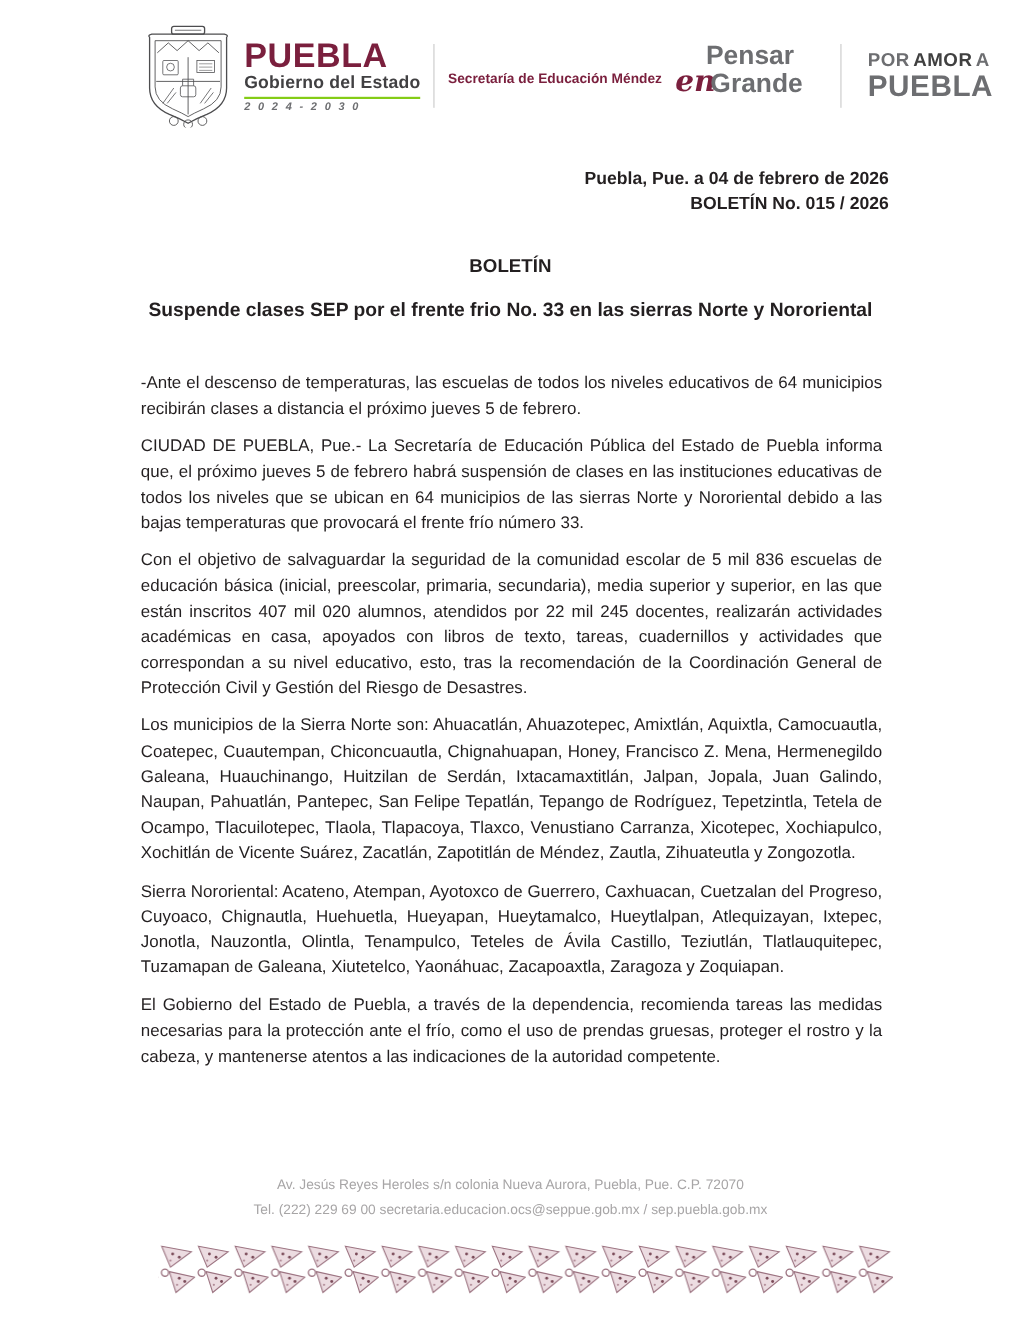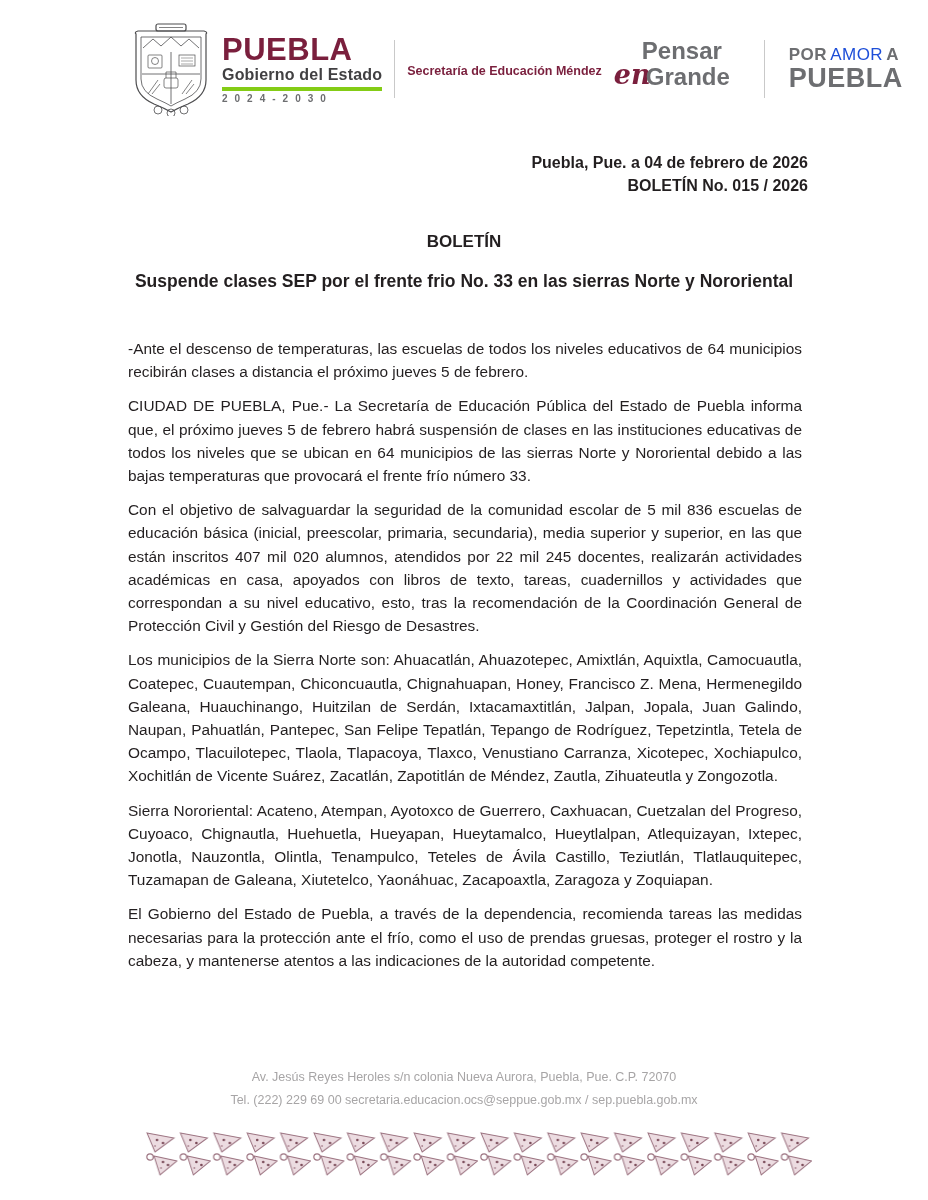--- a/index.html
+++ b/index.html
@@ -16,33 +16,33 @@
   
   .header{
     position:absolute;top:20px;left:128px;right:110px;height:98px;
     display:flex;align-items:center;
   }
   .crest{flex:0 0 auto;margin-right:8px;}
   .brand{flex:0 0 auto;display:flex;flex-direction:column;line-height:1;}
   .brand-name{font-size:31px;font-weight:800;letter-spacing:.5px;color:#7a1f3d;}
   .brand-sub{font-size:16px;font-weight:700;color:#414042;margin-top:2px;letter-spacing:.2px;}
   .brand-years{font-size:10px;font-weight:700;color:#6d6e71;letter-spacing:7px;margin-top:4px;
-    border-top:4px solid #84cc16;padding-top:3px;}
+    border-top:2px solid #84cc16;padding-top:3px;font-style:italic;}
   .vsep{width:1px;height:58px;background:#c9c9c9;margin:0 12px;flex:0 0 auto;}
   .edu{flex:0 0 auto;display:flex;flex-direction:column;line-height:1;}
   .edu-title{font-size:33px;font-weight:800;color:#58595b;letter-spacing:.2px;}
   .edu-sub{font-size:12.5px;font-weight:700;color:#7a1f3d;margin-top:5px;}
   .slogan{flex:0 0 auto;position:relative;width:138px;height:64px;margin-left:12px;}
   .slogan-w1{position:absolute;top:2px;left:28px;font-size:24px;font-weight:800;color:#6d6e71;line-height:1;}
   .slogan-w2{position:absolute;top:24px;left:0px;font-size:27px;font-weight:700;font-style:italic;
     font-family:"DejaVu Serif",serif;color:#7a1f3d;line-height:1;}
   .slogan-w3{position:absolute;top:28px;left:32px;font-size:24px;font-weight:800;color:#6d6e71;line-height:1;}
   .motto{flex:0 0 auto;display:flex;flex-direction:column;line-height:1;margin-left:12px;}
   .motto-top{font-size:17px;font-weight:700;color:#6d6e71;letter-spacing:.5px;white-space:nowrap;}
-  .motto-top .amor{color:#1d4ed8;font-weight:400;}
+  .motto-top .amor{color:#404040;font-weight:700;}
   .motto-bottom{font-size:27px;font-weight:800;color:#6d6e71;letter-spacing:.5px;margin-top:2px;}
 
   
   .meta{position:absolute;top:151px;right:120px;text-align:right;
     font-size:16px;font-weight:700;line-height:23px;color:#231f20;}
 
   
   .kicker{position:absolute;top:232px;left:0;width:100%;text-align:center;
     font-size:17px;font-weight:700;color:#231f20;}
   .headline{position:absolute;top:270px;left:118px;width:692px;text-align:center;

